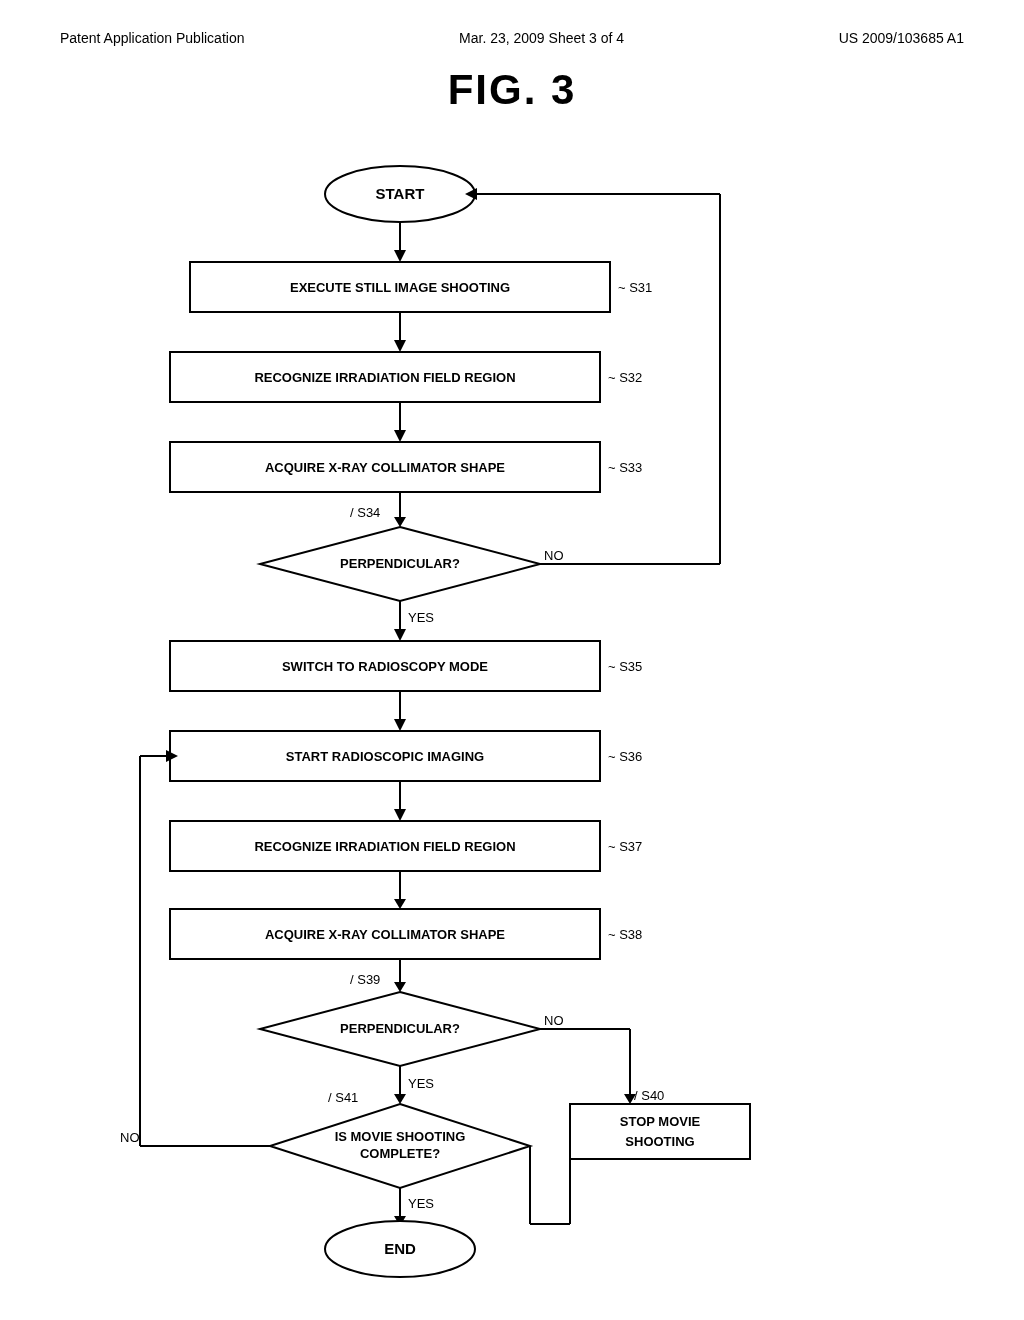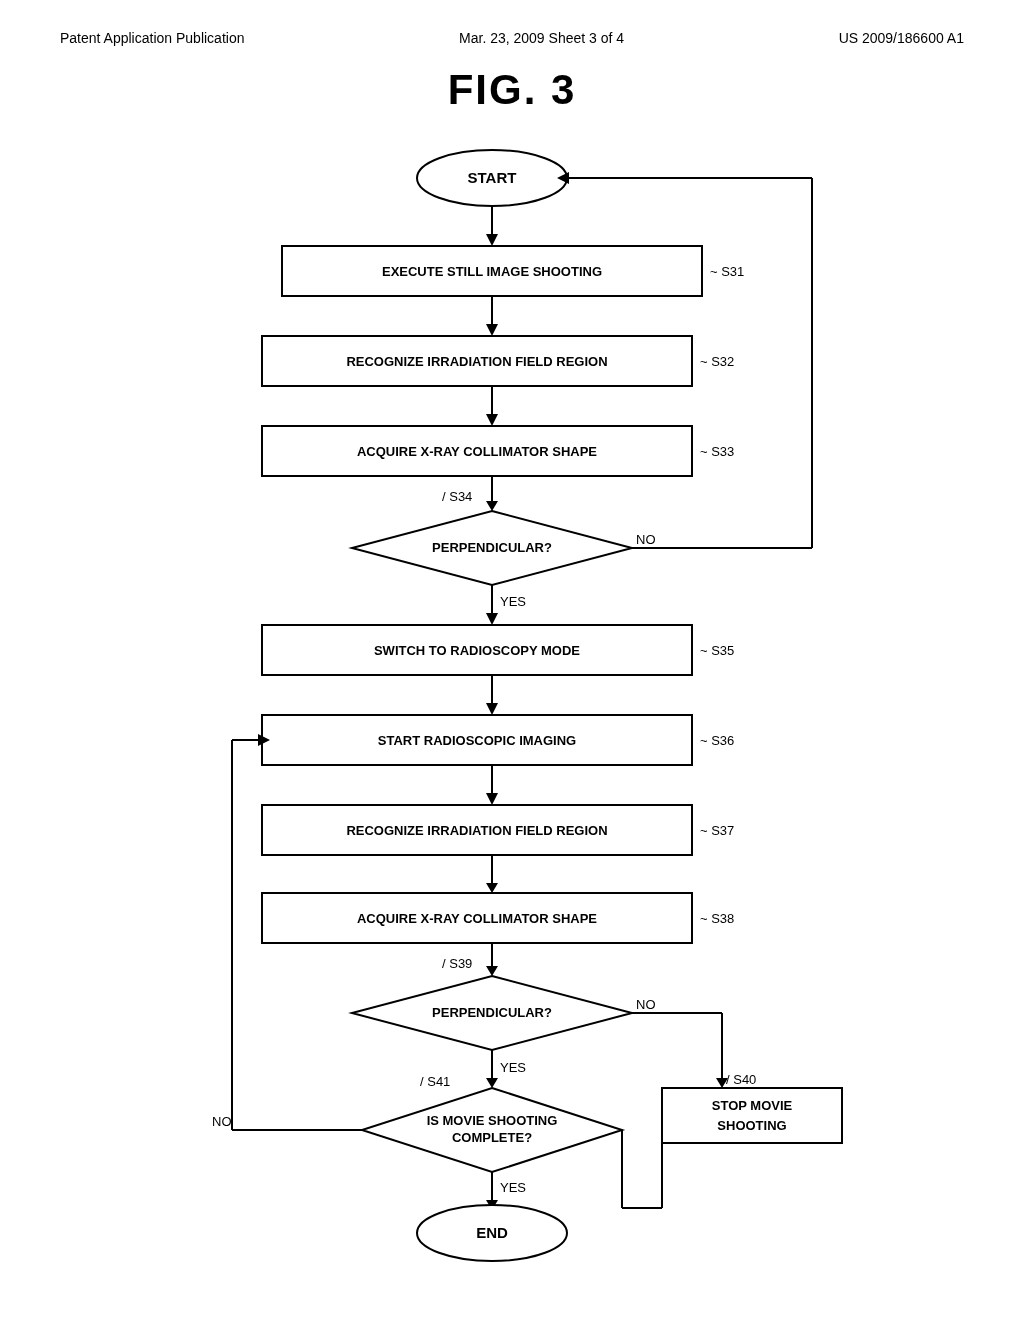--- a/index.html
+++ b/index.html
@@ -25,37 +25,37 @@
       justify-content: space-between;
       align-items: flex-start;
       margin-bottom: 4px;
       font-size: 14px;
     }
 
     .fig-title {
       text-align: center;
       font-size: 42px;
       font-weight: bold;
-      margin: 20px 0 14px 0;
+      margin: 20px 0 30px 0;
       letter-spacing: 2px;
     }
   </style>
 </head>
 <body>
 
 <div class="page">
   <div class="header">
     <span>Patent Application Publication</span>
     <span>Mar. 23, 2009  Sheet 3 of 4</span>
-    <span>US 2009/186600 A1</span>
+    <span>US 2009/103685 A1</span>
   </div>
 
   <div class="fig-title">FIG. 3</div>
 
-  <div style="display:flex; justify-content:center;text-decoration:underline;">
+  <div style="display:flex; justify-content:flex-start;text-decoration:underline;">
     <svg width="720" height="1150" viewBox="0 0 720 1150" style="font-family:Arial,sans-serif;">
 
       <ellipse cx="340" cy="50" rx="75" ry="28" fill="white" stroke="black" stroke-width="2"></ellipse>
       <text x="340" y="55" text-anchor="middle" font-size="15" font-weight="bold">START</text>
 
       <line x1="340" y1="78" x2="340" y2="108" stroke="black" stroke-width="2"></line>
       <polygon points="334,106 340,118 346,106" fill="black"></polygon>
 
       <rect x="130" y="118" width="420" height="50" fill="white" stroke="black" stroke-width="2"></rect>
       <text x="340" y="148" text-anchor="middle" font-size="13" font-weight="bold">EXECUTE STILL IMAGE SHOOTING</text>

